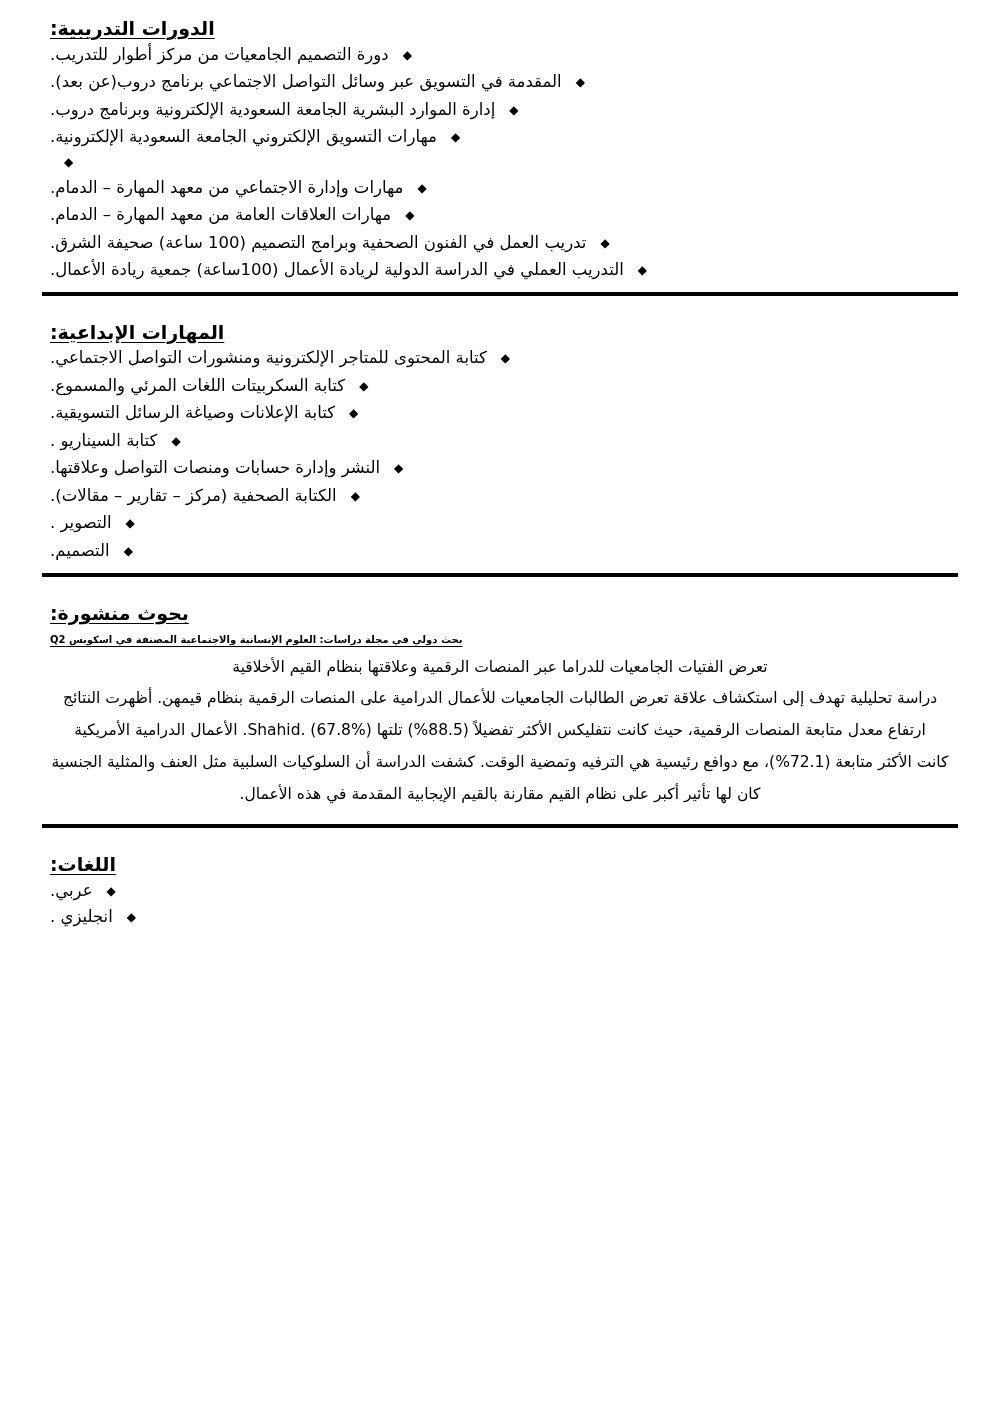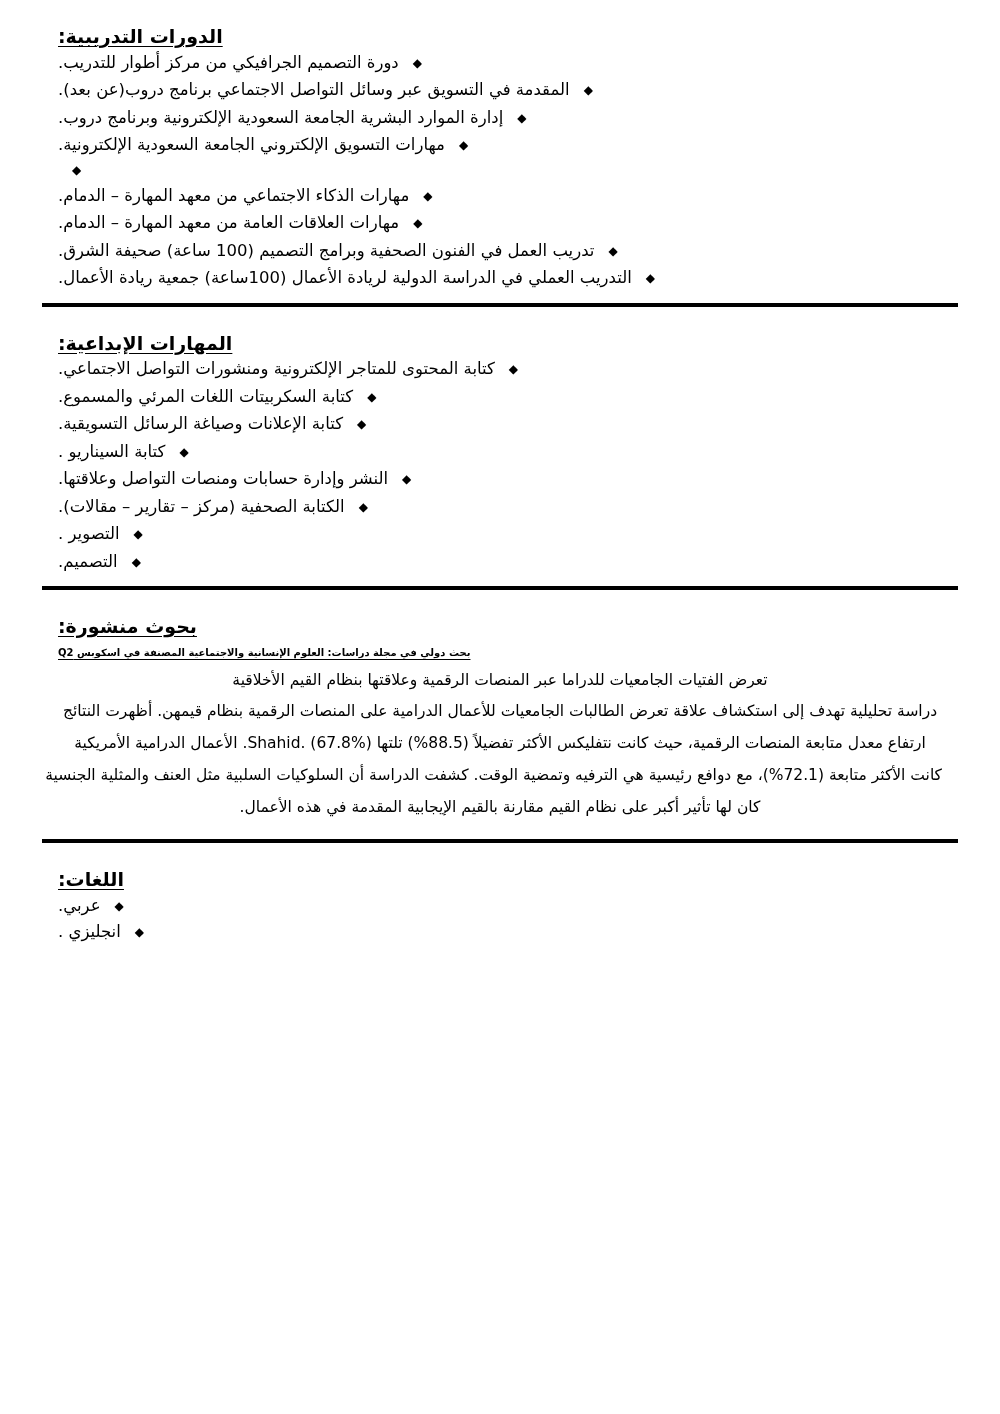--- a/index.html
+++ b/index.html
@@ -12,21 +12,21 @@
     height: 1414px;
     background: #ffffff;
     position: relative;
     box-sizing: border-box;
     padding: 6px 42px 0 42px;
     font-family: "DejaVu Sans", "Liberation Sans", sans-serif;
     color: #000000;
     direction: rtl;
   }
   .section {
-    margin: 16px;
+    margin: 8px;
   }
   .section-heading {
     font-size: 19px;
     font-weight: bold;
     text-align: left;
     direction: rtl;
     text-decoration: underline;
     text-underline-offset: 3px;
     margin: 0 0 4px 0;
     padding: 0;
@@ -108,40 +108,40 @@
 </head>
 <body>
 
 <div class="page">
 
   <div class="section">
     <div class="section-heading">الدورات التدريبية:</div>
     <ul class="bullet-list">
       <li class="bullet-item bullet-row-right">
         <span class="bullet-glyph">◆</span>
-        <span class="bullet-text">دورة التصميم الجرافيكي من مركز أطوار للتدريب.</span>
+        <span class="bullet-text">دورة التصميم الجامعيات من مركز أطوار للتدريب.</span>
       </li>
       <li class="bullet-item bullet-row-right">
         <span class="bullet-glyph">◆</span>
         <span class="bullet-text">المقدمة في التسويق عبر وسائل التواصل الاجتماعي برنامج دروب(عن بعد).</span>
       </li>
       <li class="bullet-item bullet-row-right">
         <span class="bullet-glyph">◆</span>
         <span class="bullet-text">إدارة الموارد البشرية الجامعة السعودية الإلكترونية وبرنامج دروب.</span>
       </li>
       <li class="bullet-item bullet-row-right">
         <span class="bullet-glyph">◆</span>
         <span class="bullet-text">مهارات التسويق الإلكتروني الجامعة السعودية الإلكترونية.</span>
       </li>
       <li class="bullet-item bullet-row-right">
         <span class="bullet-glyph">◆</span>
       </li>
       <li class="bullet-item bullet-row-right">
         <span class="bullet-glyph">◆</span>
-        <span class="bullet-text">مهارات الذكاء الاجتماعي من معهد المهارة – الدمام.</span>
+        <span class="bullet-text">مهارات وإدارة الاجتماعي من معهد المهارة – الدمام.</span>
       </li>
       <li class="bullet-item bullet-row-right">
         <span class="bullet-glyph">◆</span>
         <span class="bullet-text">مهارات العلاقات العامة من معهد المهارة – الدمام.</span>
       </li>
       <li class="bullet-item bullet-row-right">
         <span class="bullet-glyph">◆</span>
         <span class="bullet-text">تدريب العمل في الفنون الصحفية وبرامج التصميم (100 ساعة) صحيفة الشرق.</span>
       </li>
       <li class="bullet-item bullet-row-right">

